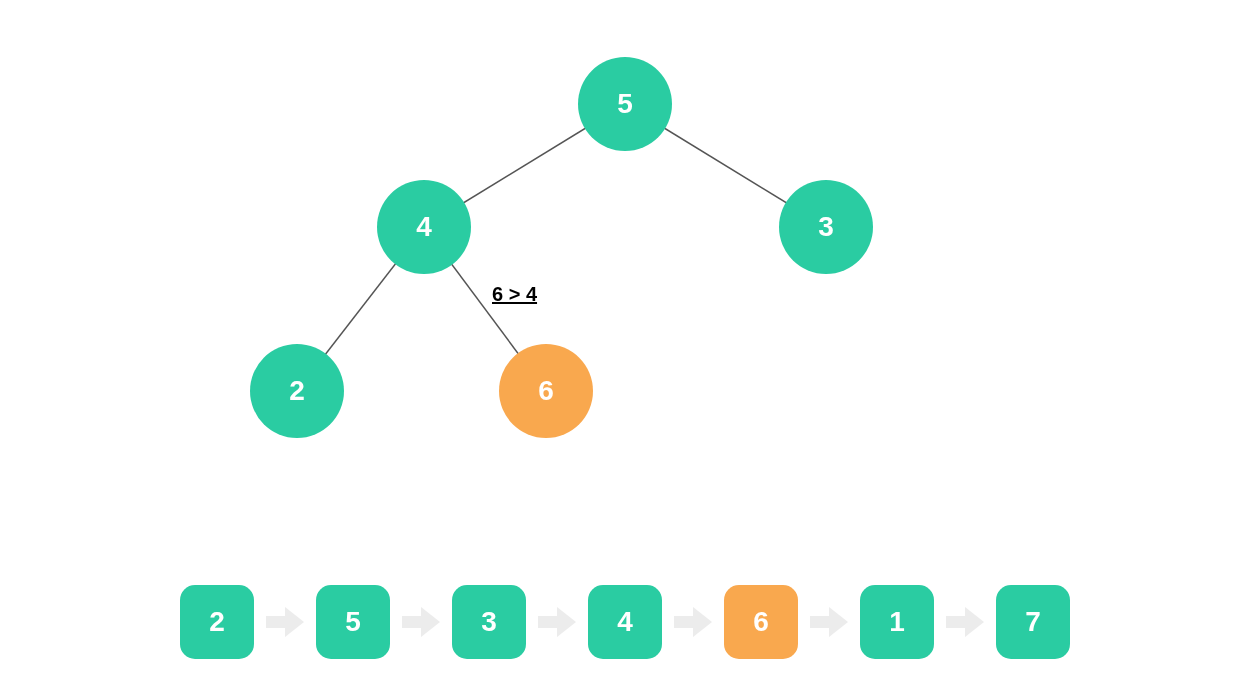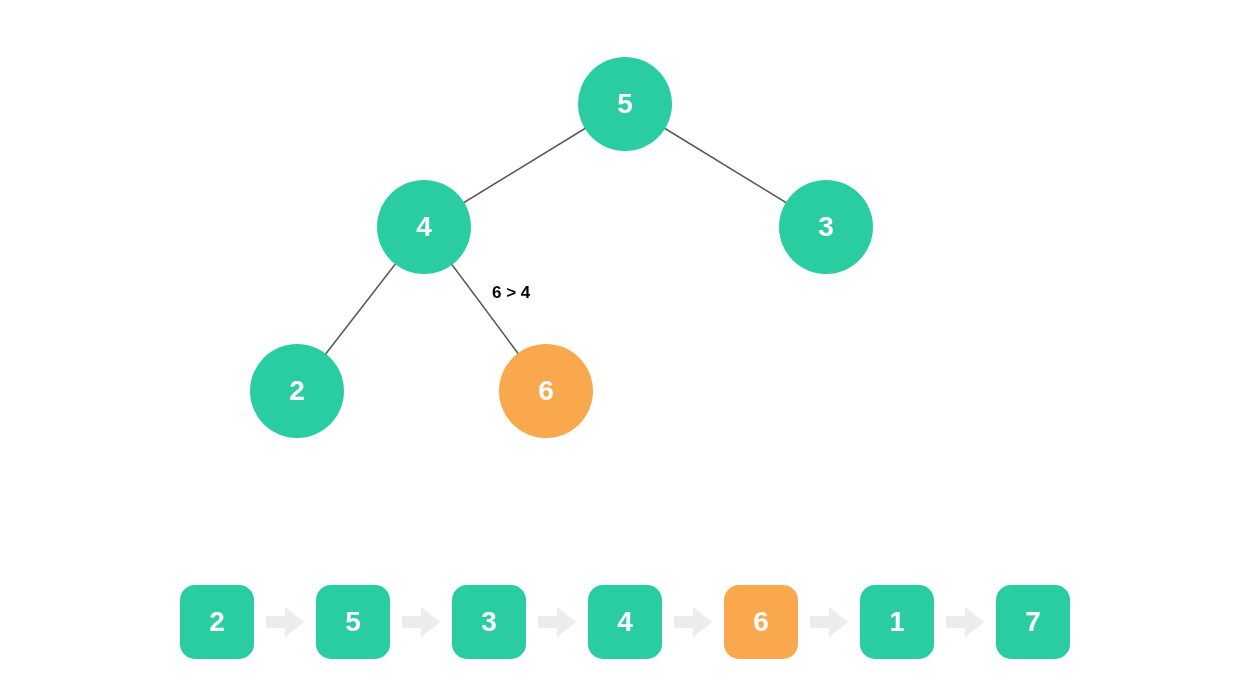--- a/index.html
+++ b/index.html
@@ -37,24 +37,25 @@
   .tree-node .node-value {
     color: #ffffff;
     font-size: 28px;
     font-weight: bold;
     line-height: 1;
   }
   .edge-label {
     position: absolute;
     left: 492px;
     top: 283px;
-    font-size: 17px;
+    font-size: 20px;
     font-weight: bold;
     color: #000000;
     white-space: nowrap;
+    text-decoration: underline;
   }
   .sequence {
     position: absolute;
     left: 180px;
     top: 585px;
     display: flex;
     align-items: center;
   }
   .seq-square {
     width: 74px;

